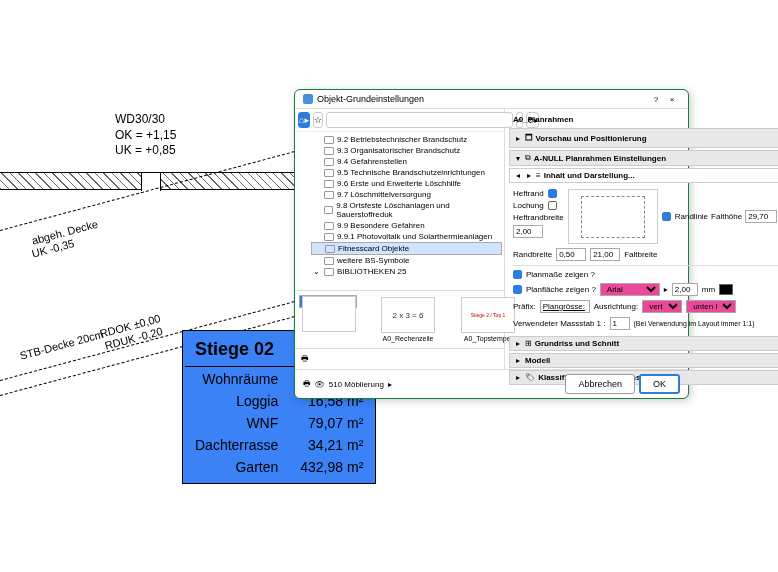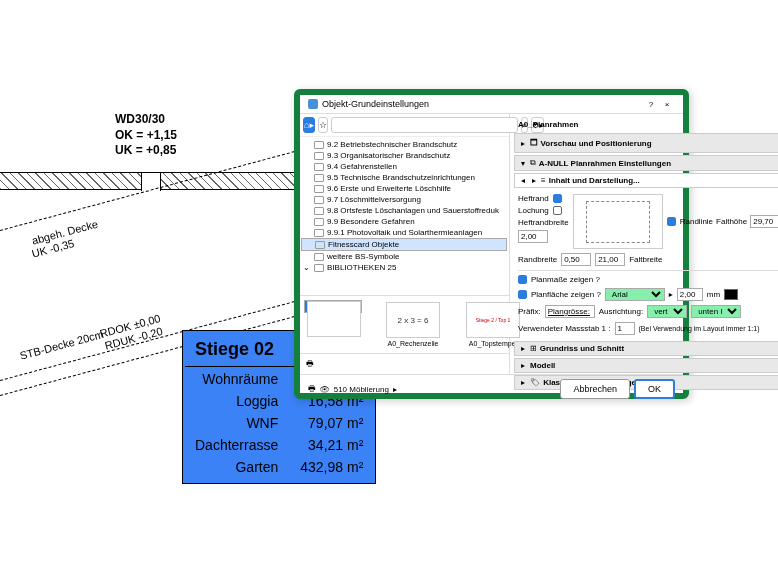--- a/index.html
+++ b/index.html
@@ -1,68 +1,68 @@
 <!DOCTYPE html>
 <html><head>
 <meta charset="utf-8">
 <style>
 *{box-sizing:border-box;margin:0;padding:0;font-family:Tahoma,Arial,sans-serif}
 body{width:778px;height:572px;background:#fff;position:relative;overflow:hidden}
 .drawing{position:absolute;left:0;top:0;width:778px;height:572px;z-index:1}
-.dims{position:absolute;left:115px;top:112px;font-size:12px;font-weight:700;line-height:1.3}
+.dims{position:absolute;left:115px;top:112px;font-size:12px;font-weight:400;line-height:1.3}
 .hatch{position:absolute;left:0;top:172px;width:300px;height:18px;background:repeating-linear-gradient(45deg,#666 0,#666 1px,transparent 1px,transparent 6px);border-top:1px solid #000;border-bottom:1px solid #000}
 .hatch::after{content:"";position:absolute;left:141px;top:0;width:18px;height:18px;background:#fff;border-left:1px solid #000;border-right:1px solid #000}
 .angled{position:absolute;font-size:11px;transform-origin:left center;transform:rotate(-15deg)}
 .a1{left:32px;top:235px}
 .a2{left:32px;top:248px}
 .a3{left:20px;top:350px;transform:rotate(-15deg)}
 .a4{left:100px;top:328px;transform:rotate(-15deg)}
 .a5{left:105px;top:340px;transform:rotate(-15deg)}
 .dash{position:absolute;border-top:1px dashed #000;transform-origin:left center}
 .d1{left:0;top:230px;width:310px;transform:rotate(-15deg)}
 .d2{left:0;top:380px;width:310px;transform:rotate(-15deg)}
 .d3{left:0;top:395px;width:310px;transform:rotate(-15deg)}
 .table{position:absolute;left:182px;top:330px;border:1px solid #000;background:#3b82f6;z-index:2}
 .table th{font-size:18px;font-weight:700;text-align:left;padding:6px 10px;border-bottom:1px solid #000}
 .table td{font-size:14px;padding:2px 10px;text-align:right}
 .table td:nth-child(2){text-align:right}
 .table tr:last-child td{padding-bottom:6px}
-.dialog{position:absolute;left:294px;top:89px;width:395px;height:310px;background:#fff;border:6px solid #15803d;border-radius:6px;box-shadow:2px 2px 8px rgba(0,0,0,.2);font-size:8px;z-index:10}
+.dialog{position:absolute;left:294px;top:89px;width:395px;height:310px;background:#fff;border:1px solid #15803d;border-radius:6px;box-shadow:2px 2px 8px rgba(0,0,0,.2);font-size:8px;z-index:10}
 .titlebar{display:flex;align-items:center;padding:4px 8px;border-bottom:1px solid #ddd}
 .titlebar .icon{width:10px;height:10px;background:#4a90d9;border-radius:2px;margin-right:4px}
 .titlebar .title{flex:1;font-size:9px}
 .titlebar .btn{width:16px;text-align:center;cursor:pointer}
 .dbody{display:flex;height:260px}
 .left{width:210px;border-right:1px solid #ddd;display:flex;flex-direction:column}
 .toolbar{display:flex;align-items:center;padding:3px;gap:3px;border-bottom:1px solid #eee}
 .tbtn{width:18px;height:16px;border:1px solid #ccc;border-radius:3px;display:flex;align-items:center;justify-content:center;font-size:9px;cursor:pointer}
 .tbtn.primary{background:#2b7de0;color:#fff;border-color:#2b7de0}
 .search{flex:1;height:16px;border:1px solid #ccc;border-radius:3px;padding:0 4px}
 .gear{width:16px;height:16px;border:1px solid #ccc;border-radius:3px;display:flex;align-items:center;justify-content:center}
-.tree{flex:1;overflow:hidden;padding:2px 2px 2px 1px}
+.tree{flex:1;overflow:hidden;padding:2px 2px 2px 16px}
 .tree-item{display:flex;align-items:center;padding:1px 2px;gap:3px}
 .tree-item .fold{width:10px;height:8px;border:1px solid #999;border-radius:1px}
 .tree-item.sel{background:#d0e4ff}
 .tree-item.exp::before{content:"⌄";width:8px}
 .tree-item::before{content:"";width:8px}
 .thumbs{border-top:1px solid #ddd;padding:4px;display:flex;gap:22px}
 .thumb{width:58px;text-align:center;font-size:7px;padding:2px}
 .thumb.sel{background:#2b7de0;color:#fff}
 .thumb .prev{width:54px;height:36px;background:#fff;border:1px solid #ccc;margin-bottom:2px;display:flex;align-items:center;justify-content:center;font-size:8px;color:#333}
 .right{flex:1;padding:4px;display:flex;flex-direction:column;gap:2px}
 .rhead{display:flex;justify-content:space-between;padding:2px 4px}
 .panel{background:#e8e8e8;padding:2px 4px;display:flex;align-items:center;gap:3px;border:1px solid #ccc}
 .panel .arrow{width:8px;text-align:center}
 .content{flex:1;padding:4px;display:flex;flex-direction:column;gap:4px}
 .row{display:flex;align-items:center;gap:4px}
 .lbl{font-size:8px}
 .chk{width:9px;height:9px;border:1px solid #666;border-radius:2px}
 .chk.on{background:#2b7de0;border-color:#2b7de0}
 .inp{border:1px solid #aaa;height:13px;padding:0 2px;font-size:8px;background:#fff}
-.sel{border:1px solid #aaa;height:13px;padding:0 2px;font-size:8px;background:#86efac}
+.sel{border:1px solid #aaa;height:13px;padding:0 2px;font-size:8px;background:#ec4899}
 .preview{width:90px;height:55px;border:1px solid #ccc;position:relative;background:#fff}
 .preview::before{content:"";position:absolute;left:12px;top:6px;width:62px;height:40px;border:1px dashed #888}
 .btnbar{display:flex;justify-content:flex-end;gap:4px;padding:4px 8px;border-top:1px solid #ddd}
 .dbtn{padding:3px 12px;border:1px solid #999;border-radius:3px;font-size:9px;background:#fff;cursor:pointer}
 .dbtn.primary{border:2px solid #2b7de0}
 .bottomleft{display:flex;align-items:center;gap:4px;padding:3px 6px;border-top:1px solid #ddd}
 .swatch{width:14px;height:11px;background:#000;border:1px solid #666}
 </style>
 </head>
 <body>

